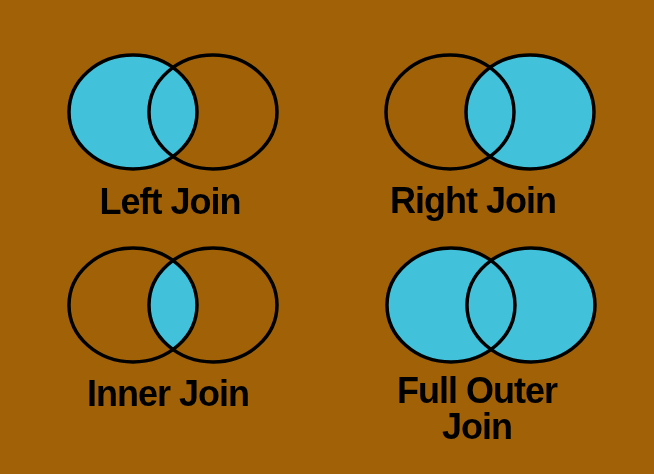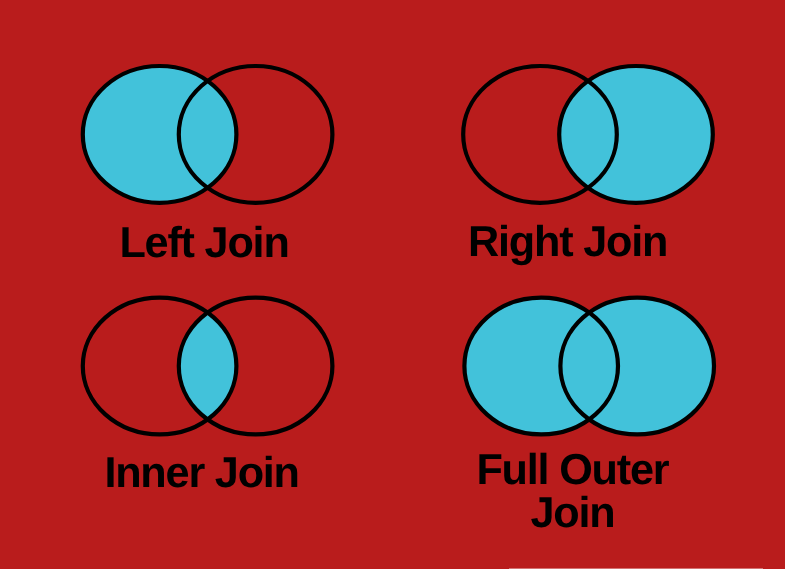--- a/index.html
+++ b/index.html
@@ -4,21 +4,21 @@
 <style>
   html, body {
     margin: 0;
     padding: 0;
     background: #ffffff;
   }
   .canvas {
     position: relative;
     width: 654px;
     height: 474px;
-    background: #b91c1c;
+    background: #a16207;
     overflow: hidden;
     font-family: "Liberation Sans", sans-serif;
   }
   svg text {
     font-family: "Liberation Sans", "DejaVu Sans", sans-serif;
     font-weight: 700;
     font-size: 36px;
     letter-spacing: -1px;
   }
   .outline {

